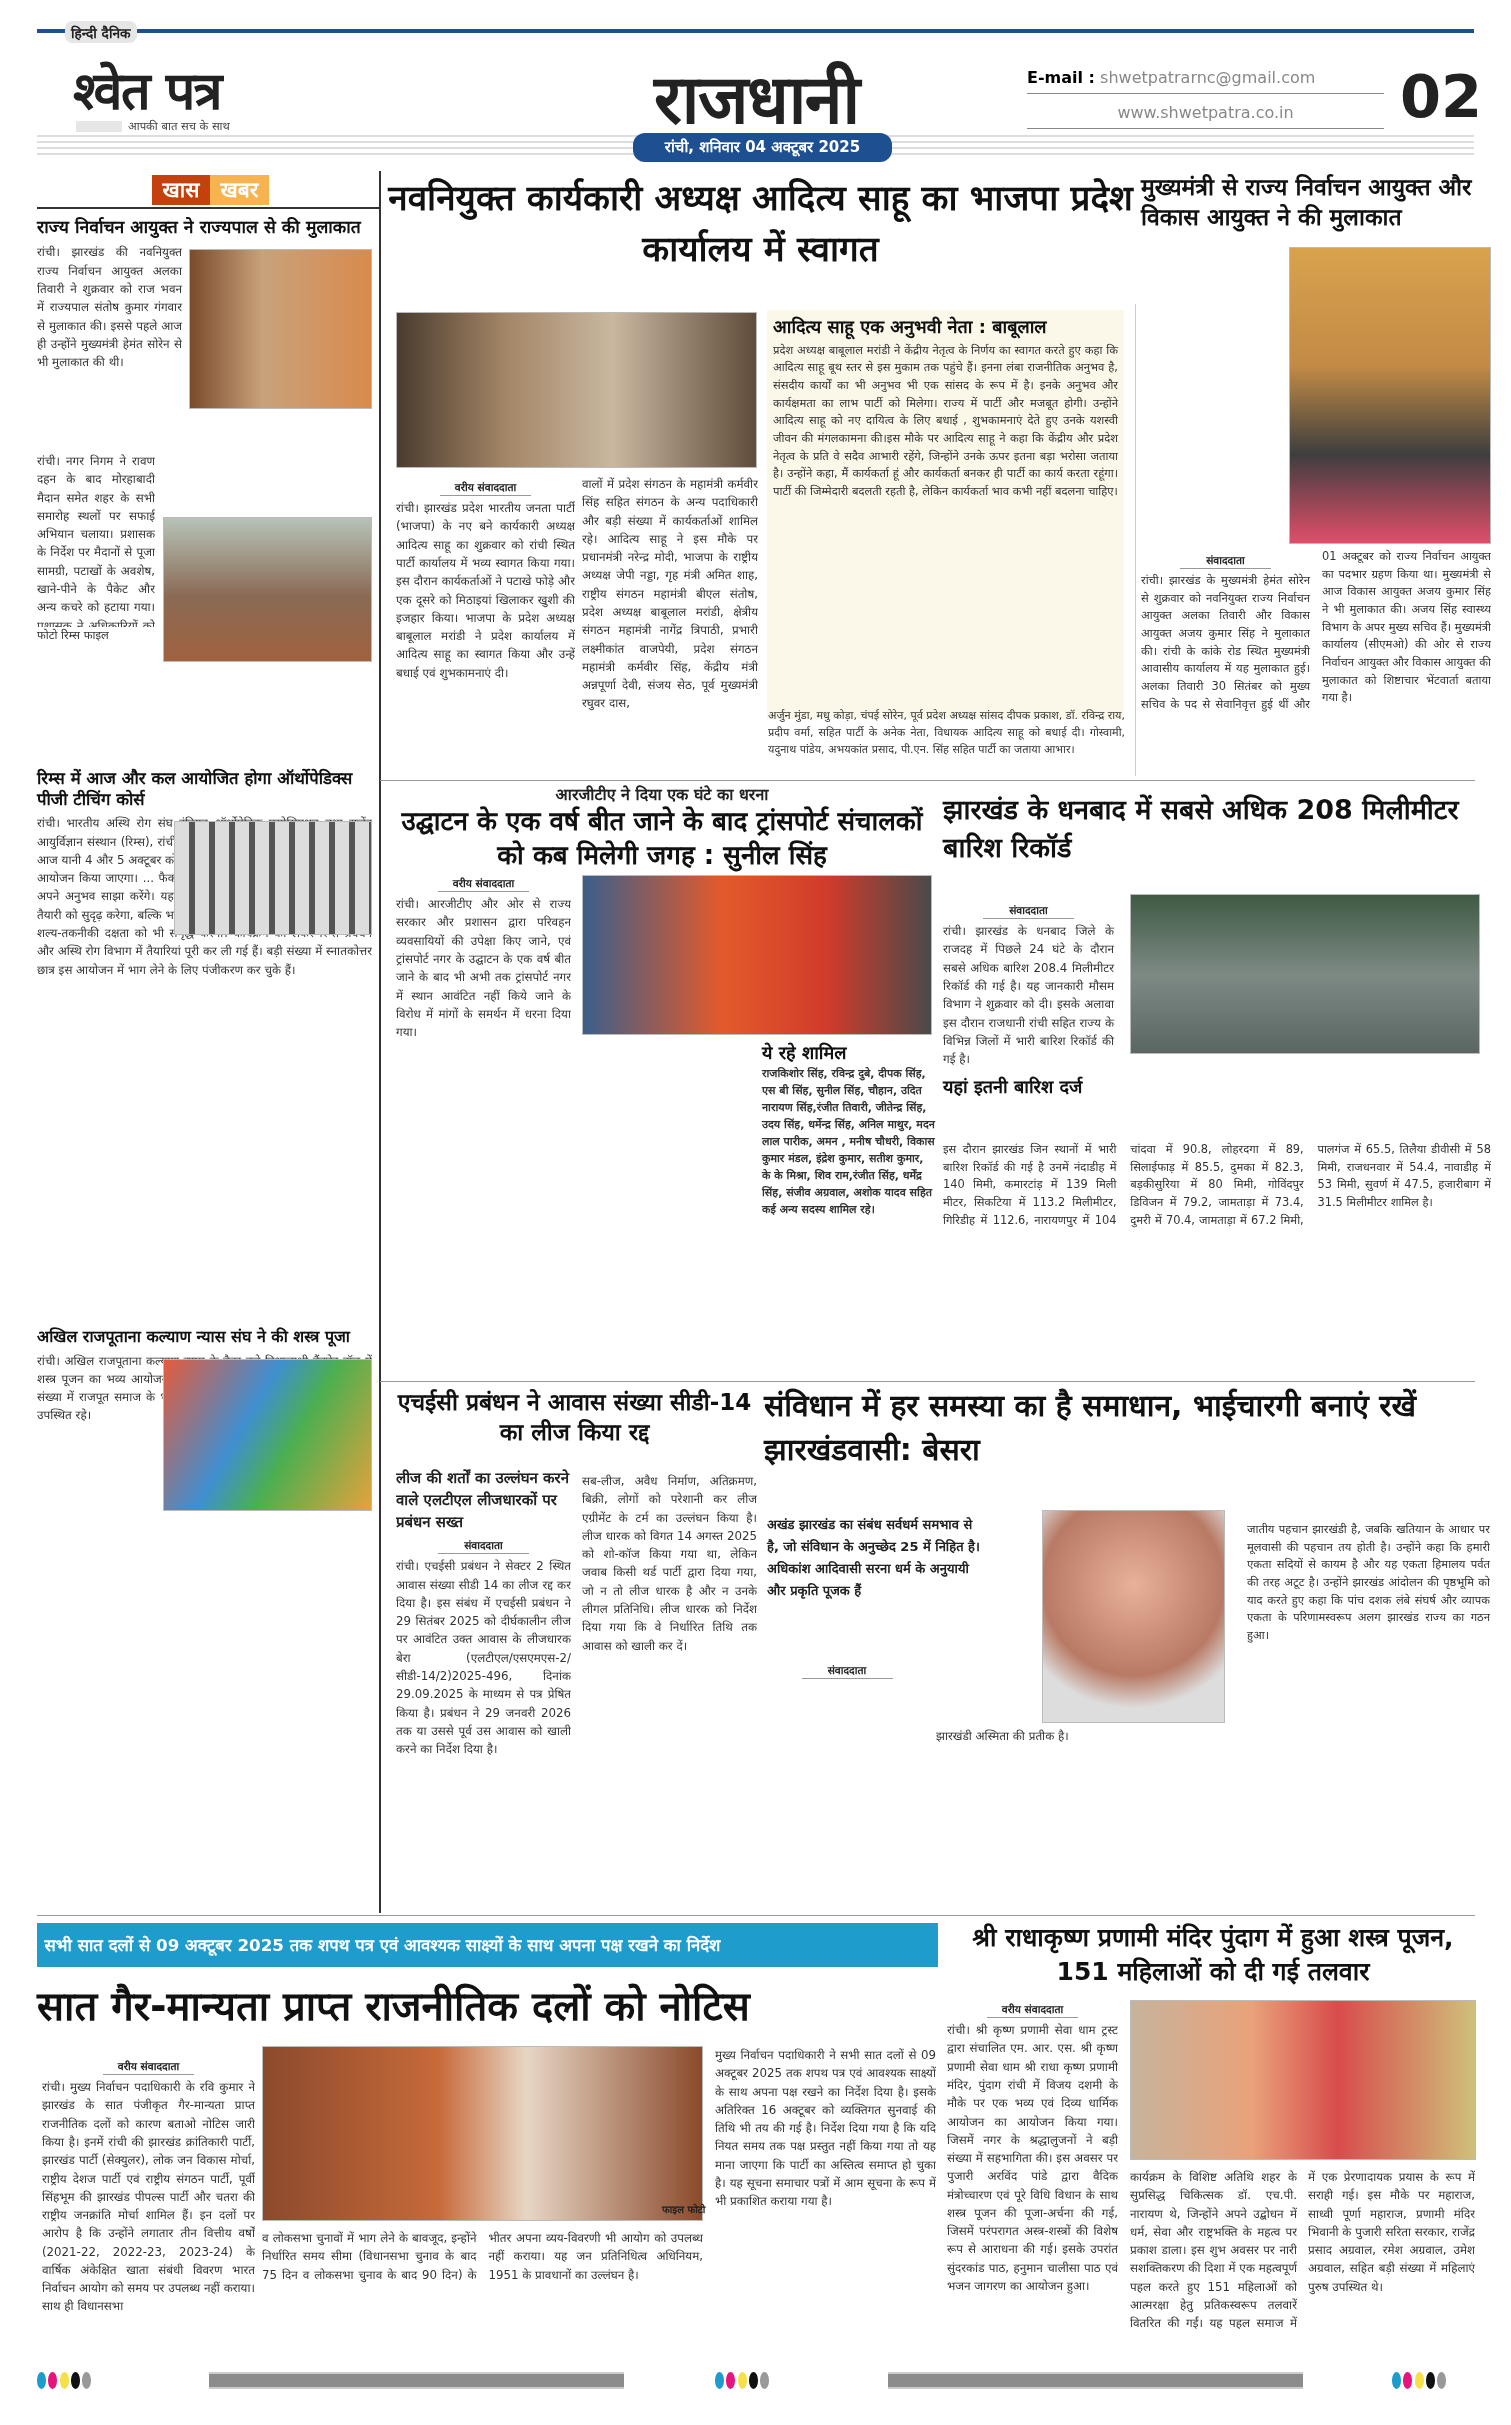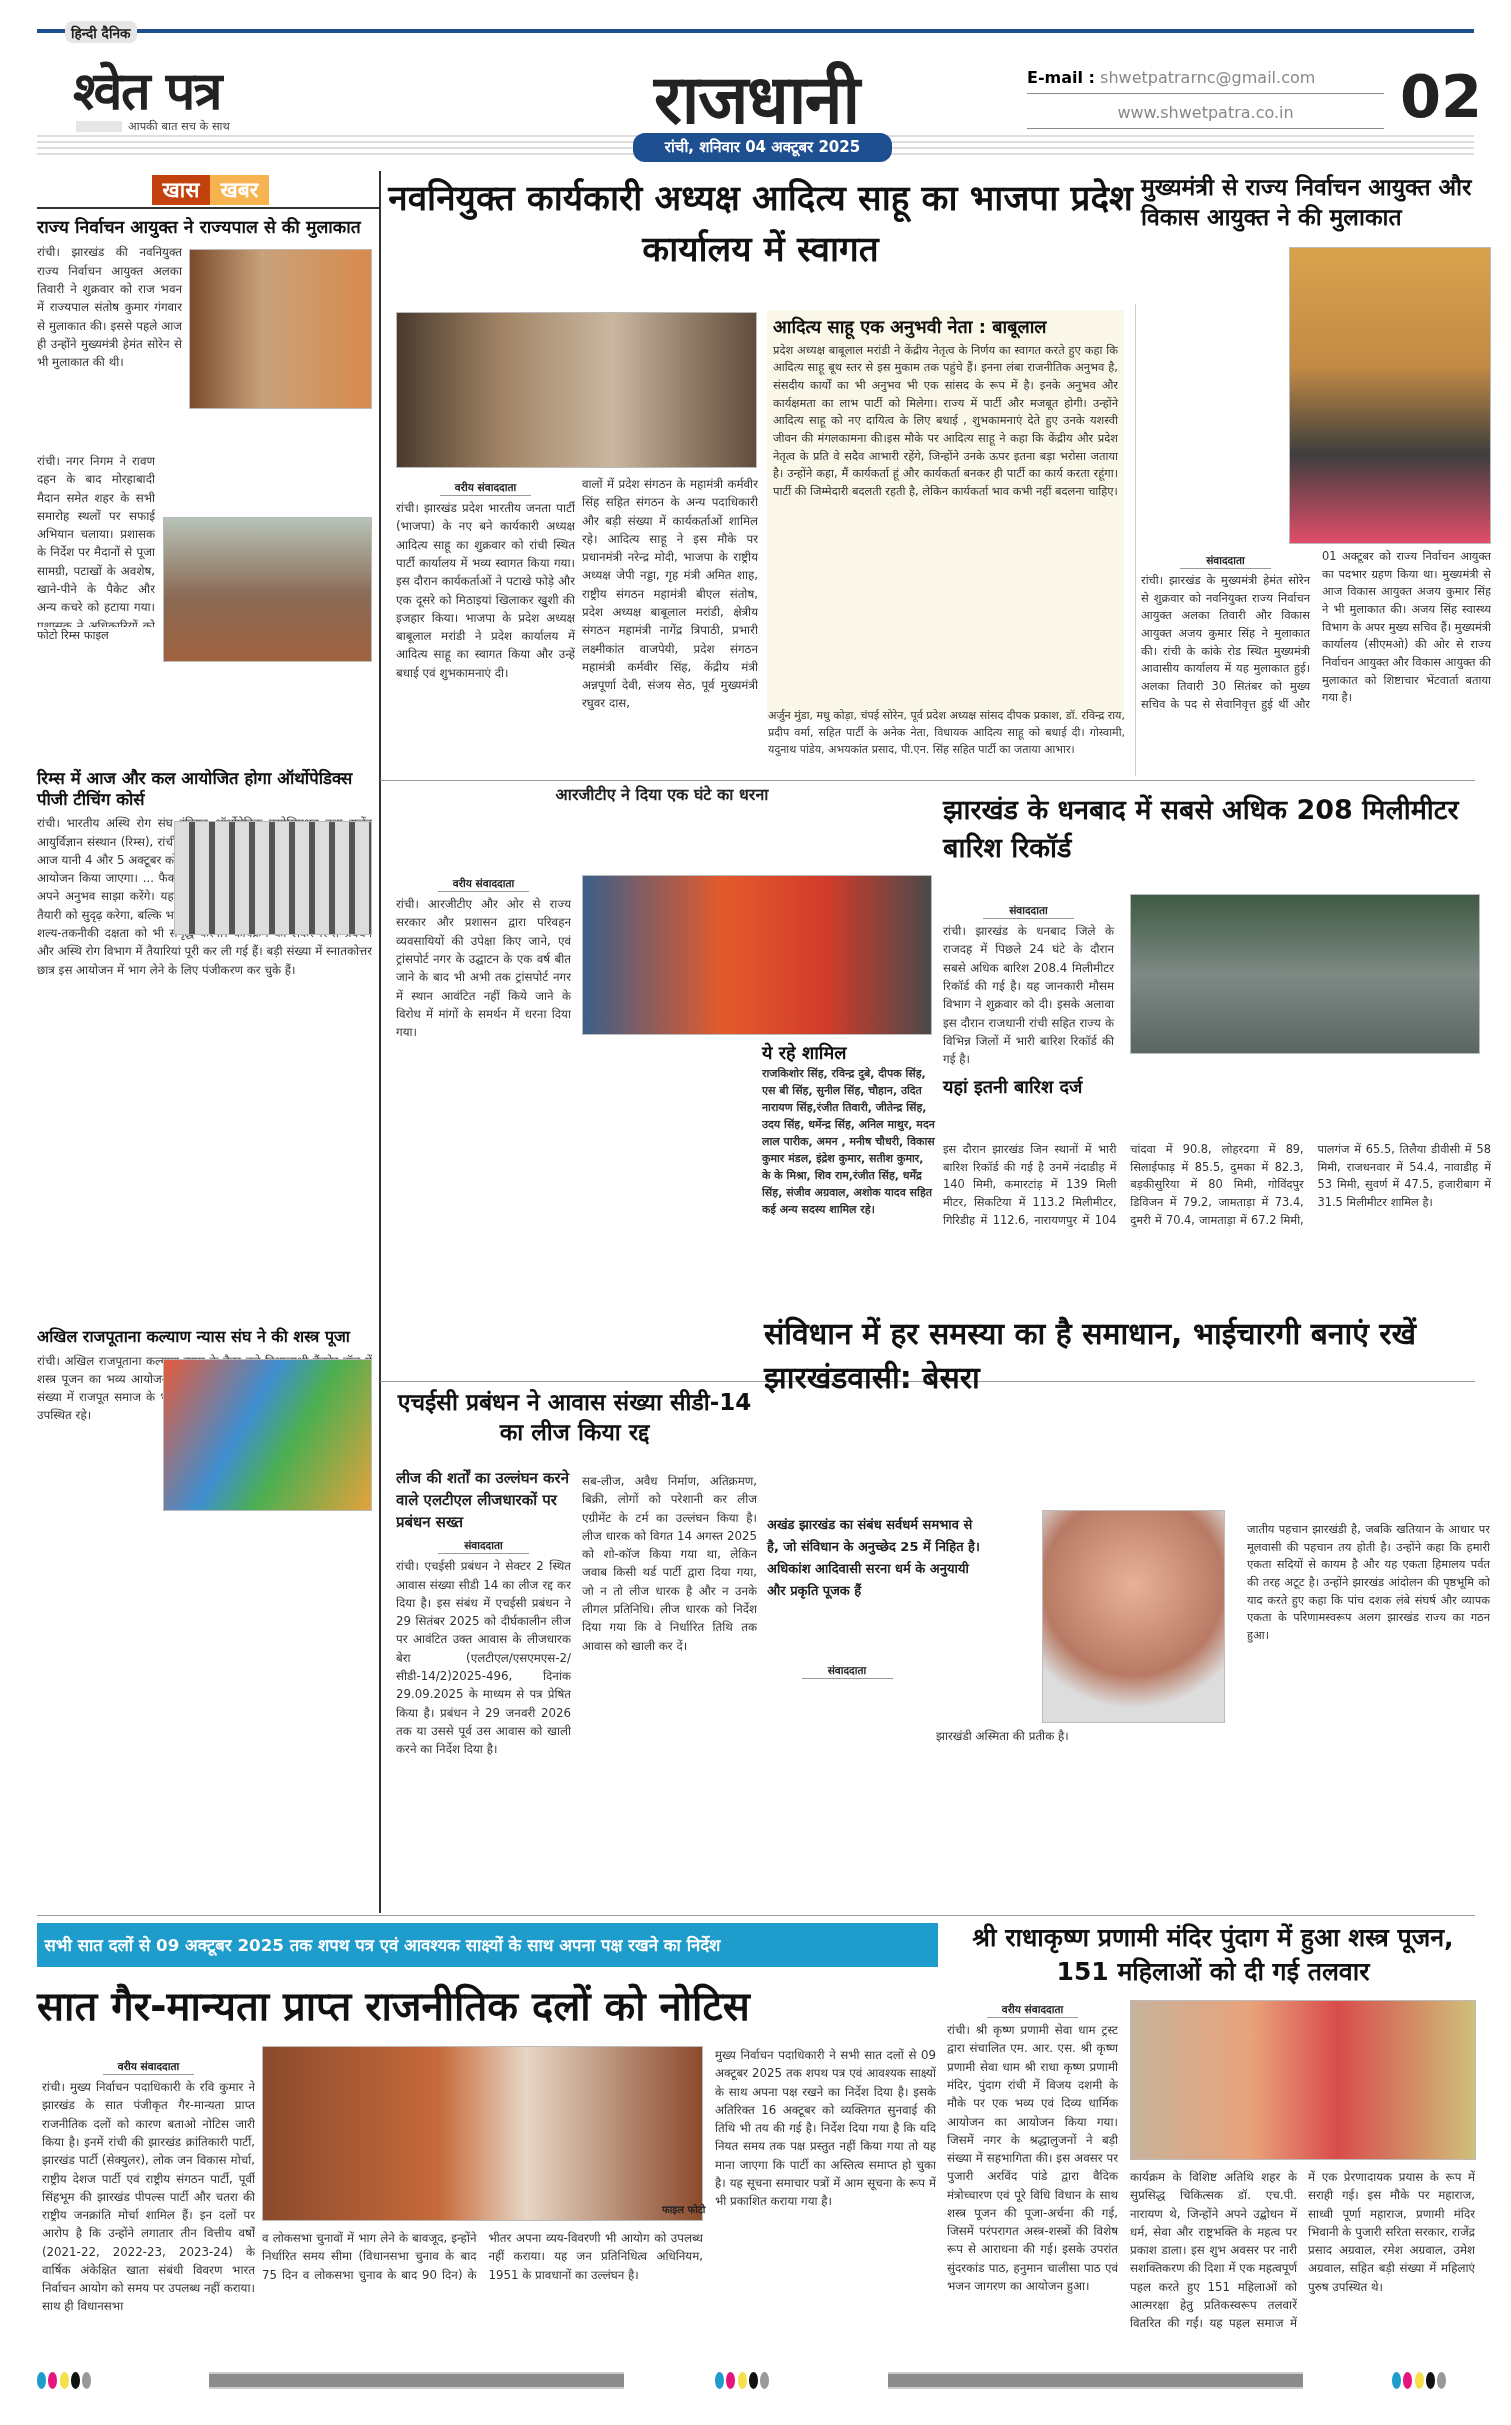--- a/index.html
+++ b/index.html
@@ -111,20 +111,21 @@
 <div class="photo" style="left:1289px;top:247px;width:202px;height:297px;background:linear-gradient(180deg,#d9a24d,#c28a45 40%,#3e3e3e 70%,#e04e6a);"></div>
 <div class="abs" style="left:1141px;top:548px;width:350px;height:228px;overflow:hidden;column-count:2;column-gap:12px;">
   <div class="byline">संवाददाता</div>
   <div class="body" style="font-size:11.4px;">रांची। झारखंड के मुख्यमंत्री हेमंत सोरेन से शुक्रवार को नवनियुक्त राज्य निर्वाचन आयुक्त अलका तिवारी और विकास आयुक्त अजय कुमार सिंह ने मुलाकात की। रांची के कांके रोड स्थित मुख्यमंत्री आवासीय कार्यालय में यह मुलाकात हुई। अलका तिवारी 30 सितंबर को मुख्य सचिव के पद से सेवानिवृत्त हुई थीं और 01 अक्टूबर को राज्य निर्वाचन आयुक्त का पदभार ग्रहण किया था। मुख्यमंत्री से आज विकास आयुक्त अजय कुमार सिंह ने भी मुलाकात की। अजय सिंह स्वास्थ्य विभाग के अपर मुख्य सचिव हैं। मुख्यमंत्री कार्यालय (सीएमओ) की ओर से राज्य निर्वाचन आयुक्त और विकास आयुक्त की मुलाकात को शिष्टाचार भेंटवार्ता बताया गया है।</div>
 </div>
 
 <div class="h-rule" style="left:380px;top:780px;width:1095px;height:0.8px;background:#999;"></div>
 
 <div class="abs" style="left:388px;top:783px;width:548px;text-align:center;">
   <div style="font-size:16px;font-weight:bold;">आरजीटीए ने दिया एक घंटे का धरना</div>
+  <div class="head" style="font-size:26px;line-height:1.3;">उद्घाटन के एक वर्ष बीत जाने के बाद ट्रांसपोर्ट संचालकों को कब मिलेगी जगह : सुनील सिंह</div>
 </div>
 <div class="abs" style="left:396px;top:871px;width:175px;height:373px;overflow:hidden;">
   <div class="byline">वरीय संवाददाता</div>
   <div class="body">रांची। आरजीटीए और ओर से राज्य सरकार और प्रशासन द्वारा परिवहन व्यवसायियों की उपेक्षा किए जाने, एवं ट्रांसपोर्ट नगर के उद्घाटन के एक वर्ष बीत जाने के बाद भी अभी तक ट्रांसपोर्ट नगर में स्थान आवंटित नहीं किये जाने के विरोध में मांगों के समर्थन में धरना दिया गया।</div>
 </div>
 <div class="photo" style="left:582px;top:875px;width:350px;height:160px;background:linear-gradient(90deg,#3b5f8a,#e35a2b 40%,#d13b2a 70%,#4a4a4a);"></div>
 <div class="abs" style="left:762px;top:1042px;width:173px;background:#fff;">
   <div class="head" style="font-size:18px;">ये रहे शामिल</div>
   <div class="body" style="font-weight:bold;font-size:11px;text-align:left;">राजकिशोर सिंह, रविन्द्र दुबे, दीपक सिंह, एस बी सिंह, सुनील सिंह, चौहान, उदित नारायण सिंह,रंजीत तिवारी, जीतेन्द्र सिंह, उदय सिंह, धर्मेन्द्र सिंह, अनिल माथुर, मदन लाल पारीक, अमन , मनीष चौधरी, विकास कुमार मंडल, इंद्रेश कुमार, सतीश कुमार, के के मिश्रा, शिव राम,रंजीत सिंह, धर्मेंद्र सिंह, संजीव अग्रवाल, अशोक यादव सहित कई अन्य सदस्य शामिल रहे।</div>
 </div>
@@ -149,21 +150,21 @@
 </div>
 <div class="abs" style="left:396px;top:1468px;width:175px;height:434px;overflow:hidden;">
   <div style="font-size:15px;font-weight:bold;line-height:1.45;">लीज की शर्तों का उल्लंघन करने वाले एलटीएल लीजधारकों पर प्रबंधन सख्त</div>
   <div class="byline">संवाददाता</div>
   <div class="body">रांची। एचईसी प्रबंधन ने सेक्टर 2 स्थित आवास संख्या सीडी 14 का लीज रद्द कर दिया है। इस संबंध में एचईसी प्रबंधन ने 29 सितंबर 2025 को दीर्घकालीन लीज पर आवंटित उक्त आवास के लीजधारक बेरा (एलटीएल/एसएमएस-2/सीडी-14/2)2025-496, दिनांक 29.09.2025 के माध्यम से पत्र प्रेषित किया है। प्रबंधन ने 29 जनवरी 2026 तक या उससे पूर्व उस आवास को खाली करने का निर्देश दिया है।</div>
 </div>
 <div class="abs" style="left:582px;top:1472px;width:175px;height:430px;overflow:hidden;">
   <div class="body">सब-लीज, अवैध निर्माण, अतिक्रमण, बिक्री, लोगों को परेशानी कर लीज एग्रीमेंट के टर्म का उल्लंघन किया है। लीज धारक को विगत 14 अगस्त 2025 को शो-कॉज किया गया था, लेकिन जवाब किसी थर्ड पार्टी द्वारा दिया गया, जो न तो लीज धारक है और न उनके लीगल प्रतिनिधि। लीज धारक को निर्देश दिया गया कि वे निर्धारित तिथि तक आवास को खाली कर दें।</div>
 </div>
 
-<div class="abs" style="left:764px;top:1312px;width:730px;">
+<div class="abs" style="left:764px;top:1384px;width:730px;">
   <div class="head" style="font-size:30px;line-height:1.45;">संविधान में हर समस्या का है समाधान, भाईचारगी बनाएं रखें झारखंडवासी: बेसरा</div>
 </div>
 <div class="abs" style="left:767px;top:1514px;width:221px;">
   <div style="font-size:13px;font-weight:bold;line-height:1.7;">अखंड झारखंड का संबंध सर्वधर्म समभाव से है, जो संविधान के अनुच्छेद 25 में निहित है।अधिकांश आदिवासी सरना धर्म के अनुयायी और प्रकृति पूजक हैं</div>
 </div>
 <div class="photo" style="left:1042px;top:1510px;width:183px;height:213px;background:radial-gradient(circle at 50% 35%,#e9b19a,#b87a64 55%,#ddd 75%);"></div>
 <div class="abs" style="left:767px;top:1658px;width:160px;height:251px;overflow:hidden;">
   <div class="byline">संवाददाता</div>
 </div>
 <div class="abs" style="left:936px;top:1727px;width:259px;">

